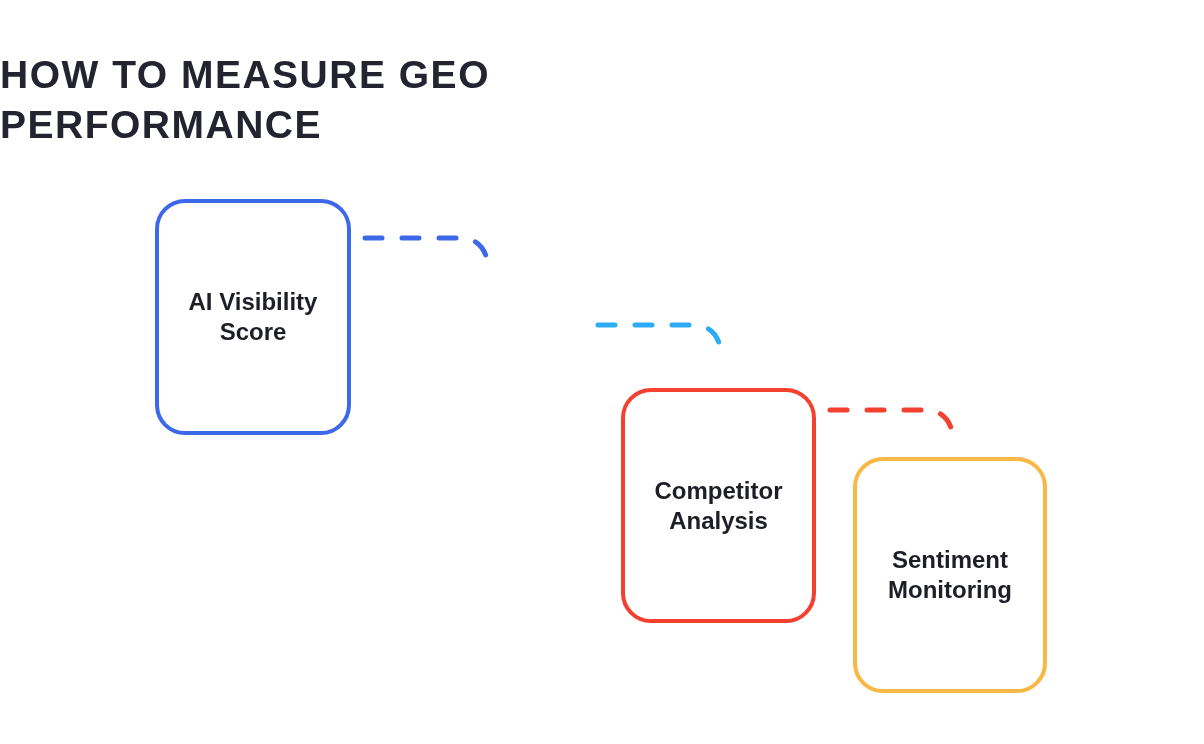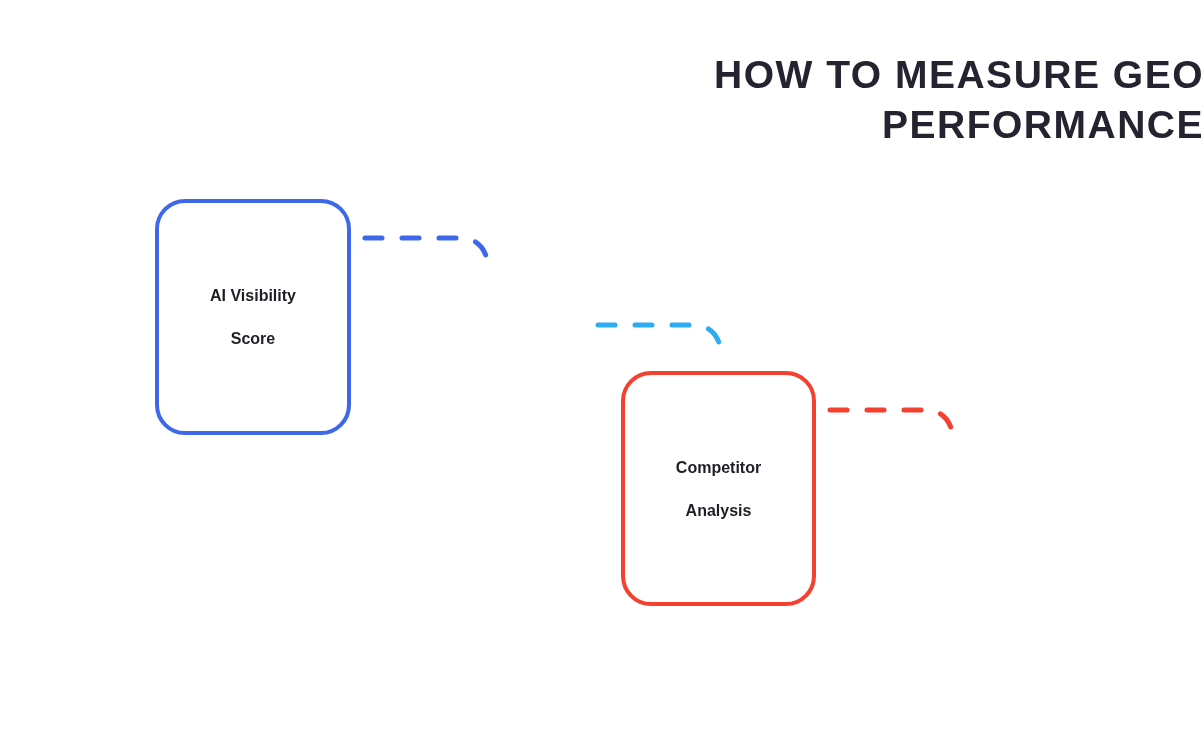--- a/index.html
+++ b/index.html
@@ -13,21 +13,21 @@
   .canvas {
     position: relative;
     width: 1204px;
     height: 744px;
   }
   .page-title {
     position: absolute;
     top: 50px;
     left: 0;
     right: 0;
-    text-align: right;
+    text-align: left;
     font-size: 39px;
     line-height: 50px;
     font-weight: 800;
     letter-spacing: 1.5px;
     color: #232430;
     white-space: pre-line;
   }
   .connectors {
     position: absolute;
     top: 0;
@@ -47,29 +47,29 @@
     border-style: solid;
     border-width: 4px;
     border-radius: 30px;
     background: #ffffff;
     display: flex;
     align-items: center;
     justify-content: center;
     text-align: center;
   }
   .node-label {
-    font-size: 16px;
-    line-height: 43px;
+    font-size: 24px;
+    line-height: 30px;
     font-weight: 700;
     color: #1d1e26;
     white-space: pre-line;
   }
   .n1 { left: 155px; top: 199px; width: 196px; height: 236px; }
   .n2 { left: 388px; top: 287px; width: 195px; height: 234px; }
-  .n3 { left: 621px; top: 371px; width: 195px; height: 235px; }
+  .n3 { left: 621px; top: 388px; width: 195px; height: 235px; }
   .n4 { left: 853px; top: 457px; width: 194px; height: 236px; }
 </style>
 </head>
 <body>
 
 <div class="canvas">
 
   <h1 class="page-title">HOW TO MEASURE GEO
 PERFORMANCE</h1>
 
@@ -83,14 +83,18 @@
     <span class="node-label">AI Visibility
 Score</span>
   </div>
 
 
   <div class="node n3" style="border-color: rgb(244, 64, 47);">
     <span class="node-label">Competitor
 Analysis</span>
   </div>
 
+  <div class="node n4" style="border-color: rgb(248, 184, 69);">
+    <span class="node-label">Sentiment
+Monitoring</span>
+  </div>
 
 </div>
 
 </body></html>

